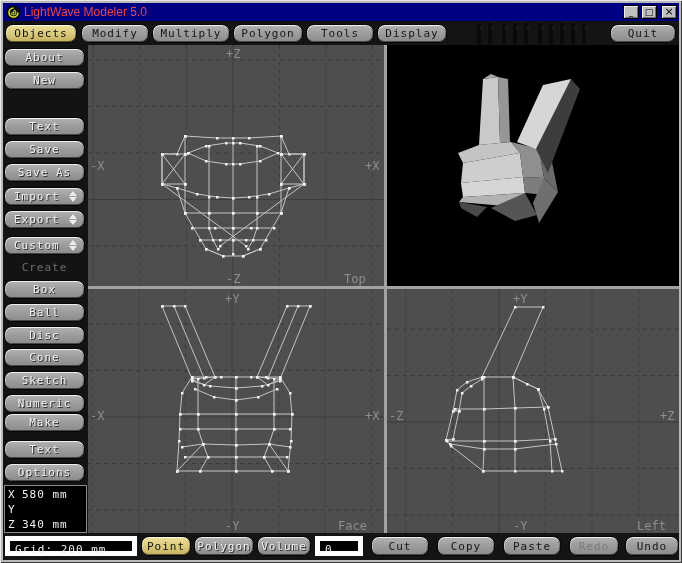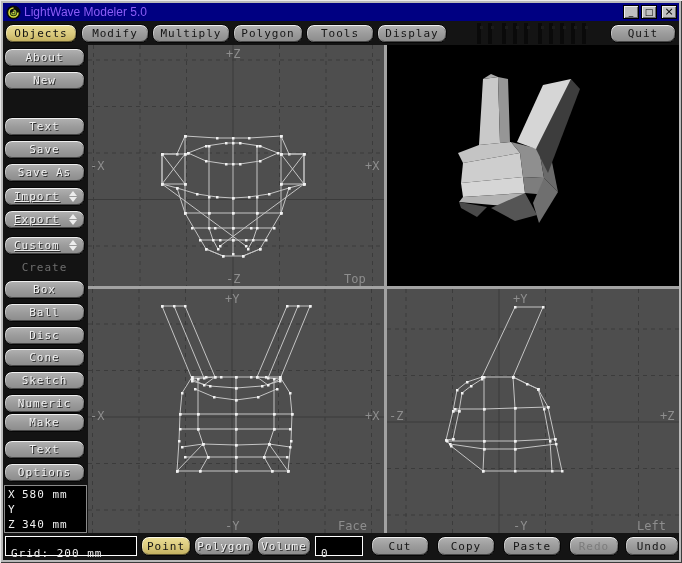--- a/index.html
+++ b/index.html
@@ -11,21 +11,21 @@
     font-family:"DejaVu Sans Mono", monospace;
     overflow:hidden;
   }
   
   .titlebar{
     position:absolute; left:3px; top:3px; right:3px; height:18px;
     background:#000082; display:flex; align-items:center; padding:0 2px;
   }
   .title-icon{ width:15px; height:15px; margin:0 3px 0 1px; flex:0 0 auto; }
   .title-text{
-    color:#8b5cf6; font-family:"Liberation Sans", sans-serif;
+    color:#ef4444; font-family:"Liberation Sans", sans-serif;
     font-size:12px; line-height:18px; white-space:nowrap;
   }
   .win-controls{ margin-left:auto; display:flex; gap:2px; }
   .wbtn{
     width:16px; height:14px; background:#c0c0c0; border:1px solid #000;
     box-shadow: inset 1px 1px 0 #efefef, inset -1px -1px 0 #6a6a6a;
     font-size:9px; line-height:12px; text-align:center; color:#000;
     font-family:"DejaVu Sans", sans-serif; cursor:pointer; padding:0;
   }
   .wbtn.close{ margin-left:2px; font-size:11px; }
@@ -70,21 +70,21 @@
   .sidebar{
     position:absolute; left:3px; top:45px; width:85px; bottom:30px;
     background:#131313;
   }
   .srow{ position:absolute; left:1px; width:81px; height:19px; }
   .sbtn{ width:100%; height:19px; color:#f1f1f1; text-shadow:1px 1px 0 #2a2a2a; display:flex; align-items:center; justify-content:center; }
   .slabel{
     width:100%; height:19px; color:#6d6d6d; font-size:11px; letter-spacing:1px;
     text-align:center; line-height:19px;
   }
-  .drop{ justify-content:space-between; padding:0 7px 0 9px;text-decoration:underline; }
+  .drop{ justify-content:space-between; padding:0 7px 0 9px; }
   .updn{ display:flex; flex-direction:column; align-items:center; gap:1px; }
   .tu{ width:0; height:0; border-left:4px solid transparent; border-right:4px solid transparent; border-bottom:5px solid #ededed; }
   .td{ width:0; height:0; border-left:4px solid transparent; border-right:4px solid transparent; border-top:5px solid #ededed; }
   .xyzbox{
     position:absolute; left:1px; top:440px; width:83px; height:48px;
     background:#000; border:1px solid #8a8a8a; color:#efefef;
     font-size:11px; letter-spacing:1px; padding:1px 3px;
   }
   .xyzrow{ display:flex; height:15px; line-height:15px; }
   .xyzrow .ax{ width:14px; }
@@ -100,22 +100,22 @@
   .vp.left { left:299px; top:244px; width:292px; height:244px; }
   .vp svg{ display:block; }
   .axlbl{ font-family:"DejaVu Sans Mono", monospace; font-size:12px; fill:#8e8e8e; }
   
   .statusbar{
     position:absolute; left:3px; right:3px; bottom:3px; height:27px;
     background:#141414;
   }
   .sb{ position:absolute; top:3px; height:20px; }
   .blackfield{
-    background:#000; border:1px solid #ffffff; color:#efefef;
-    font-size:11px; letter-spacing:1px; line-height:18px; padding:8px 5px;
+    background:#000; border:5px solid #ffffff; color:#efefef;
+    font-size:11px; letter-spacing:1px; line-height:18px; padding:0 5px;
   }
   .modebtn{ color:#f1f1f1; text-shadow:1px 1px 0 #2a2a2a; }
   .modebtn.active{ color:#101010; text-shadow:none; }
 </style>
 </head>
 <body>
 
 <div class="window">
 
   <div class="titlebar">

